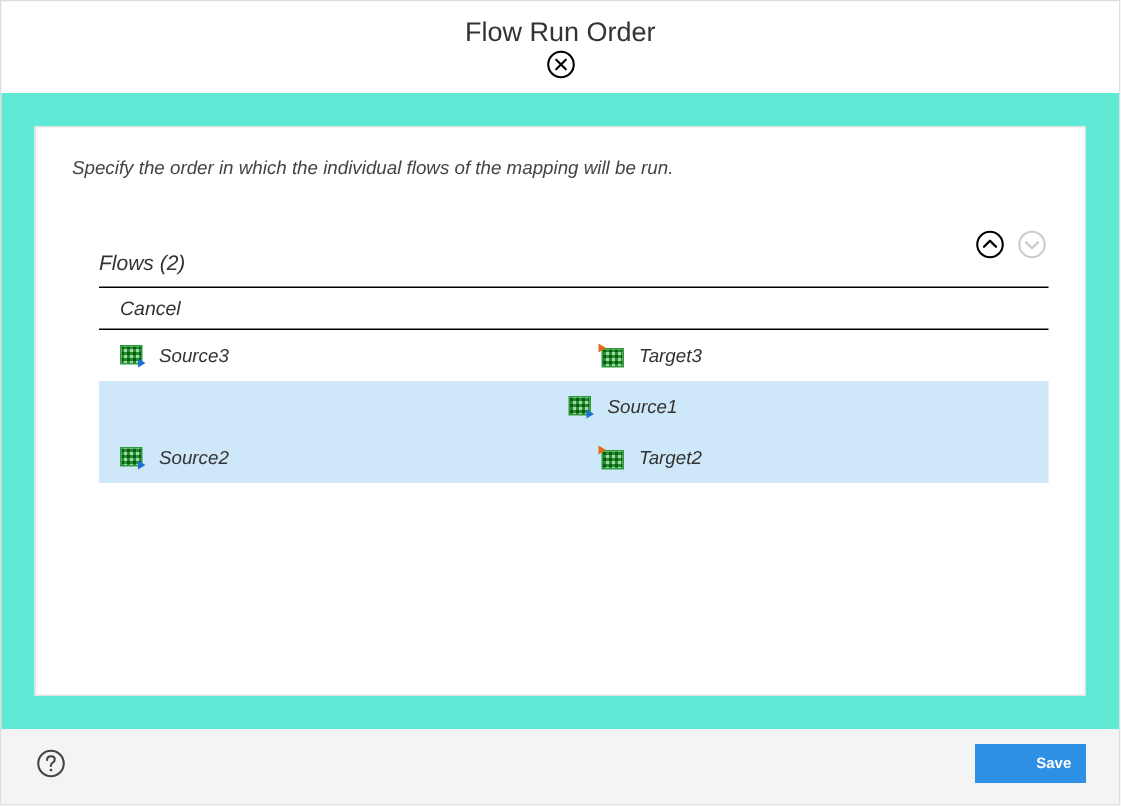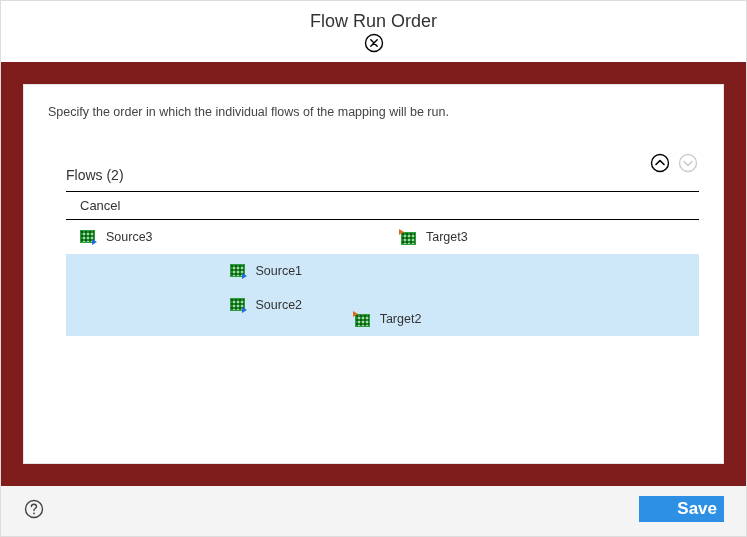--- a/index.html
+++ b/index.html
@@ -29,23 +29,24 @@
     color: #333;
     flex: 1;
   }
   .close-btn {
     width: 22px; height: 22px;
     display: inline-flex; align-items: center; justify-content: center;
     cursor: pointer;
   }
   .body-area {
     flex: 1;
-    background: #7f1d1d;
+    background: #5eead4;
     padding: 22px;
     display: flex;
+    font-style: italic;
   }
   .panel {
     flex: 1;
     background: #fff;
     border: 1px solid #e4e4e4;
     padding: 20px 24px;
     display: flex; flex-direction: column;
   }
   .description {
     font-size: 12.5px;
@@ -85,21 +86,21 @@
     color: #333;
   }
   .col-source { width: 52%; padding-left: 4px; }
   .col-target { flex: 1; }
   .row {
     display: flex;
     align-items: center;
     padding: 10px 0 10px 10px;
     justify-content: flex-end;
   }
-  .row.selected { background: #cfe8f9; flex-direction: column; }
+  .row.selected { background: #cfe8f9; }
   .row .cell {
     display: flex; align-items: center;
     font-size: 12.5px;
     color: #333;
   }
   .cell .txt { margin-left: 10px; }
   .ico {
     width: 16px; height: 14px;
     display: inline-block;
     position: relative;
@@ -154,21 +155,21 @@
     width: 22px; height: 22px;
     display: inline-flex; align-items: center; justify-content: center;
     cursor: pointer;
   }
   .footer-spacer { flex: 1; }
   .btn {
     min-width: 74px;
     height: 26px;
     border: 1px solid #bbb;
     background: #f4f4f4;
-    font-size: 17px;
+    font-size: 10px;
     color: #444;
     cursor: pointer;
     margin-left: 10px;
     display: inline-flex; align-items: center; justify-content: center; padding-left: 37px;
   }
   .btn.primary {
     background: #2e90e5;
     border-color: #2e90e5;
     color: #fff;
     font-weight: 600;

